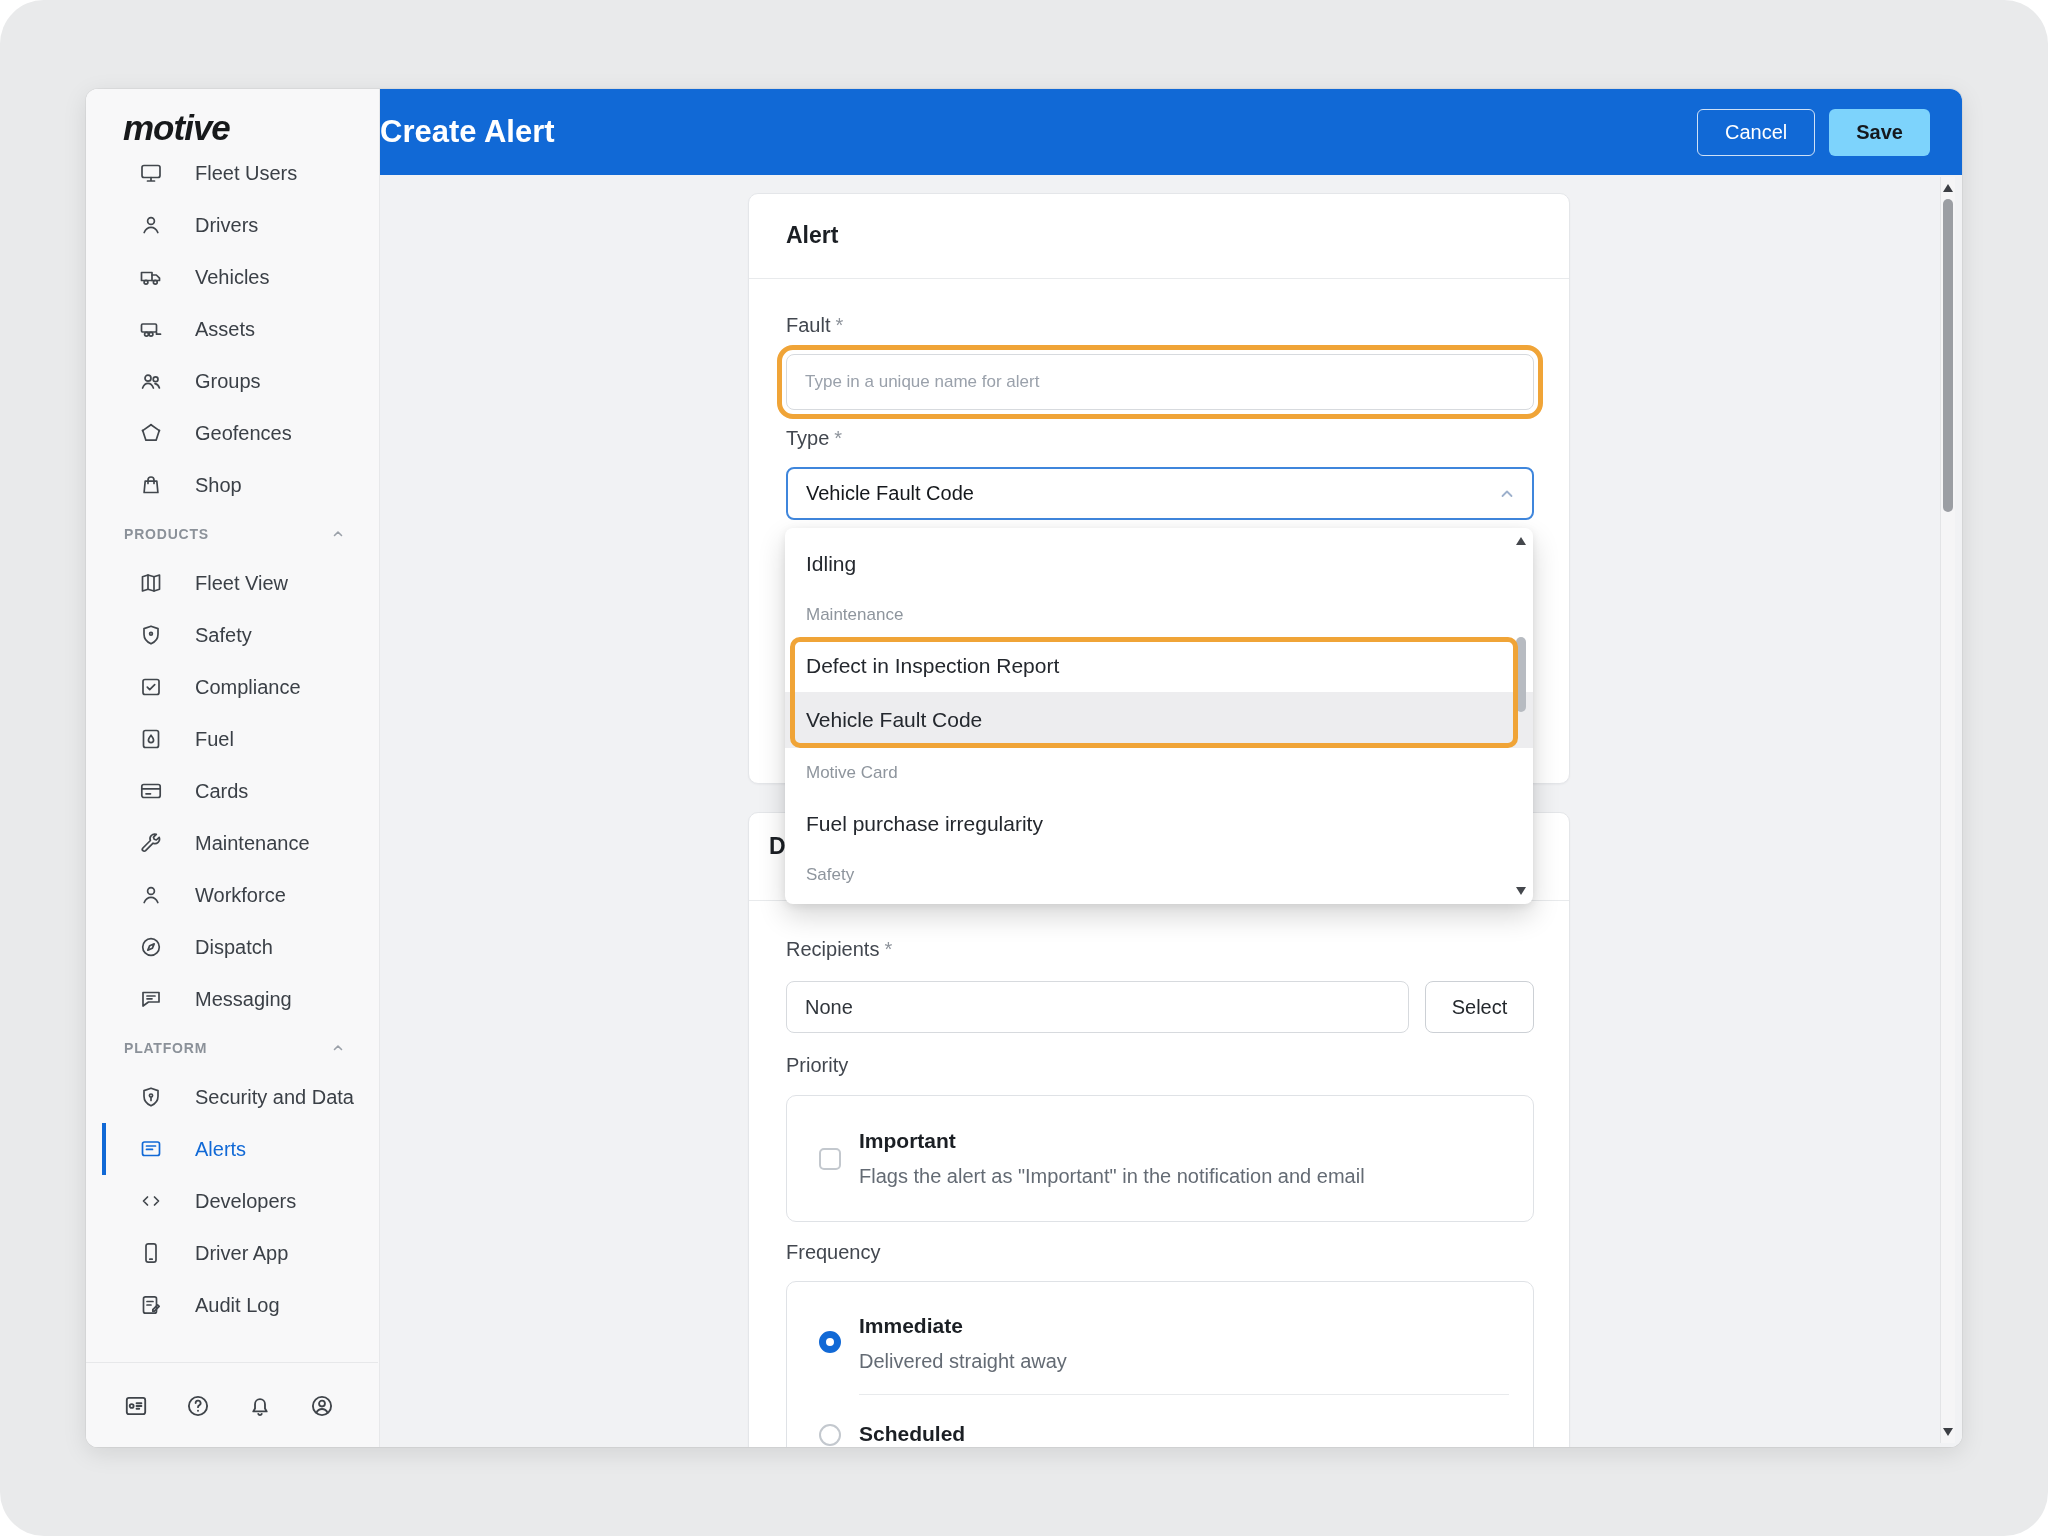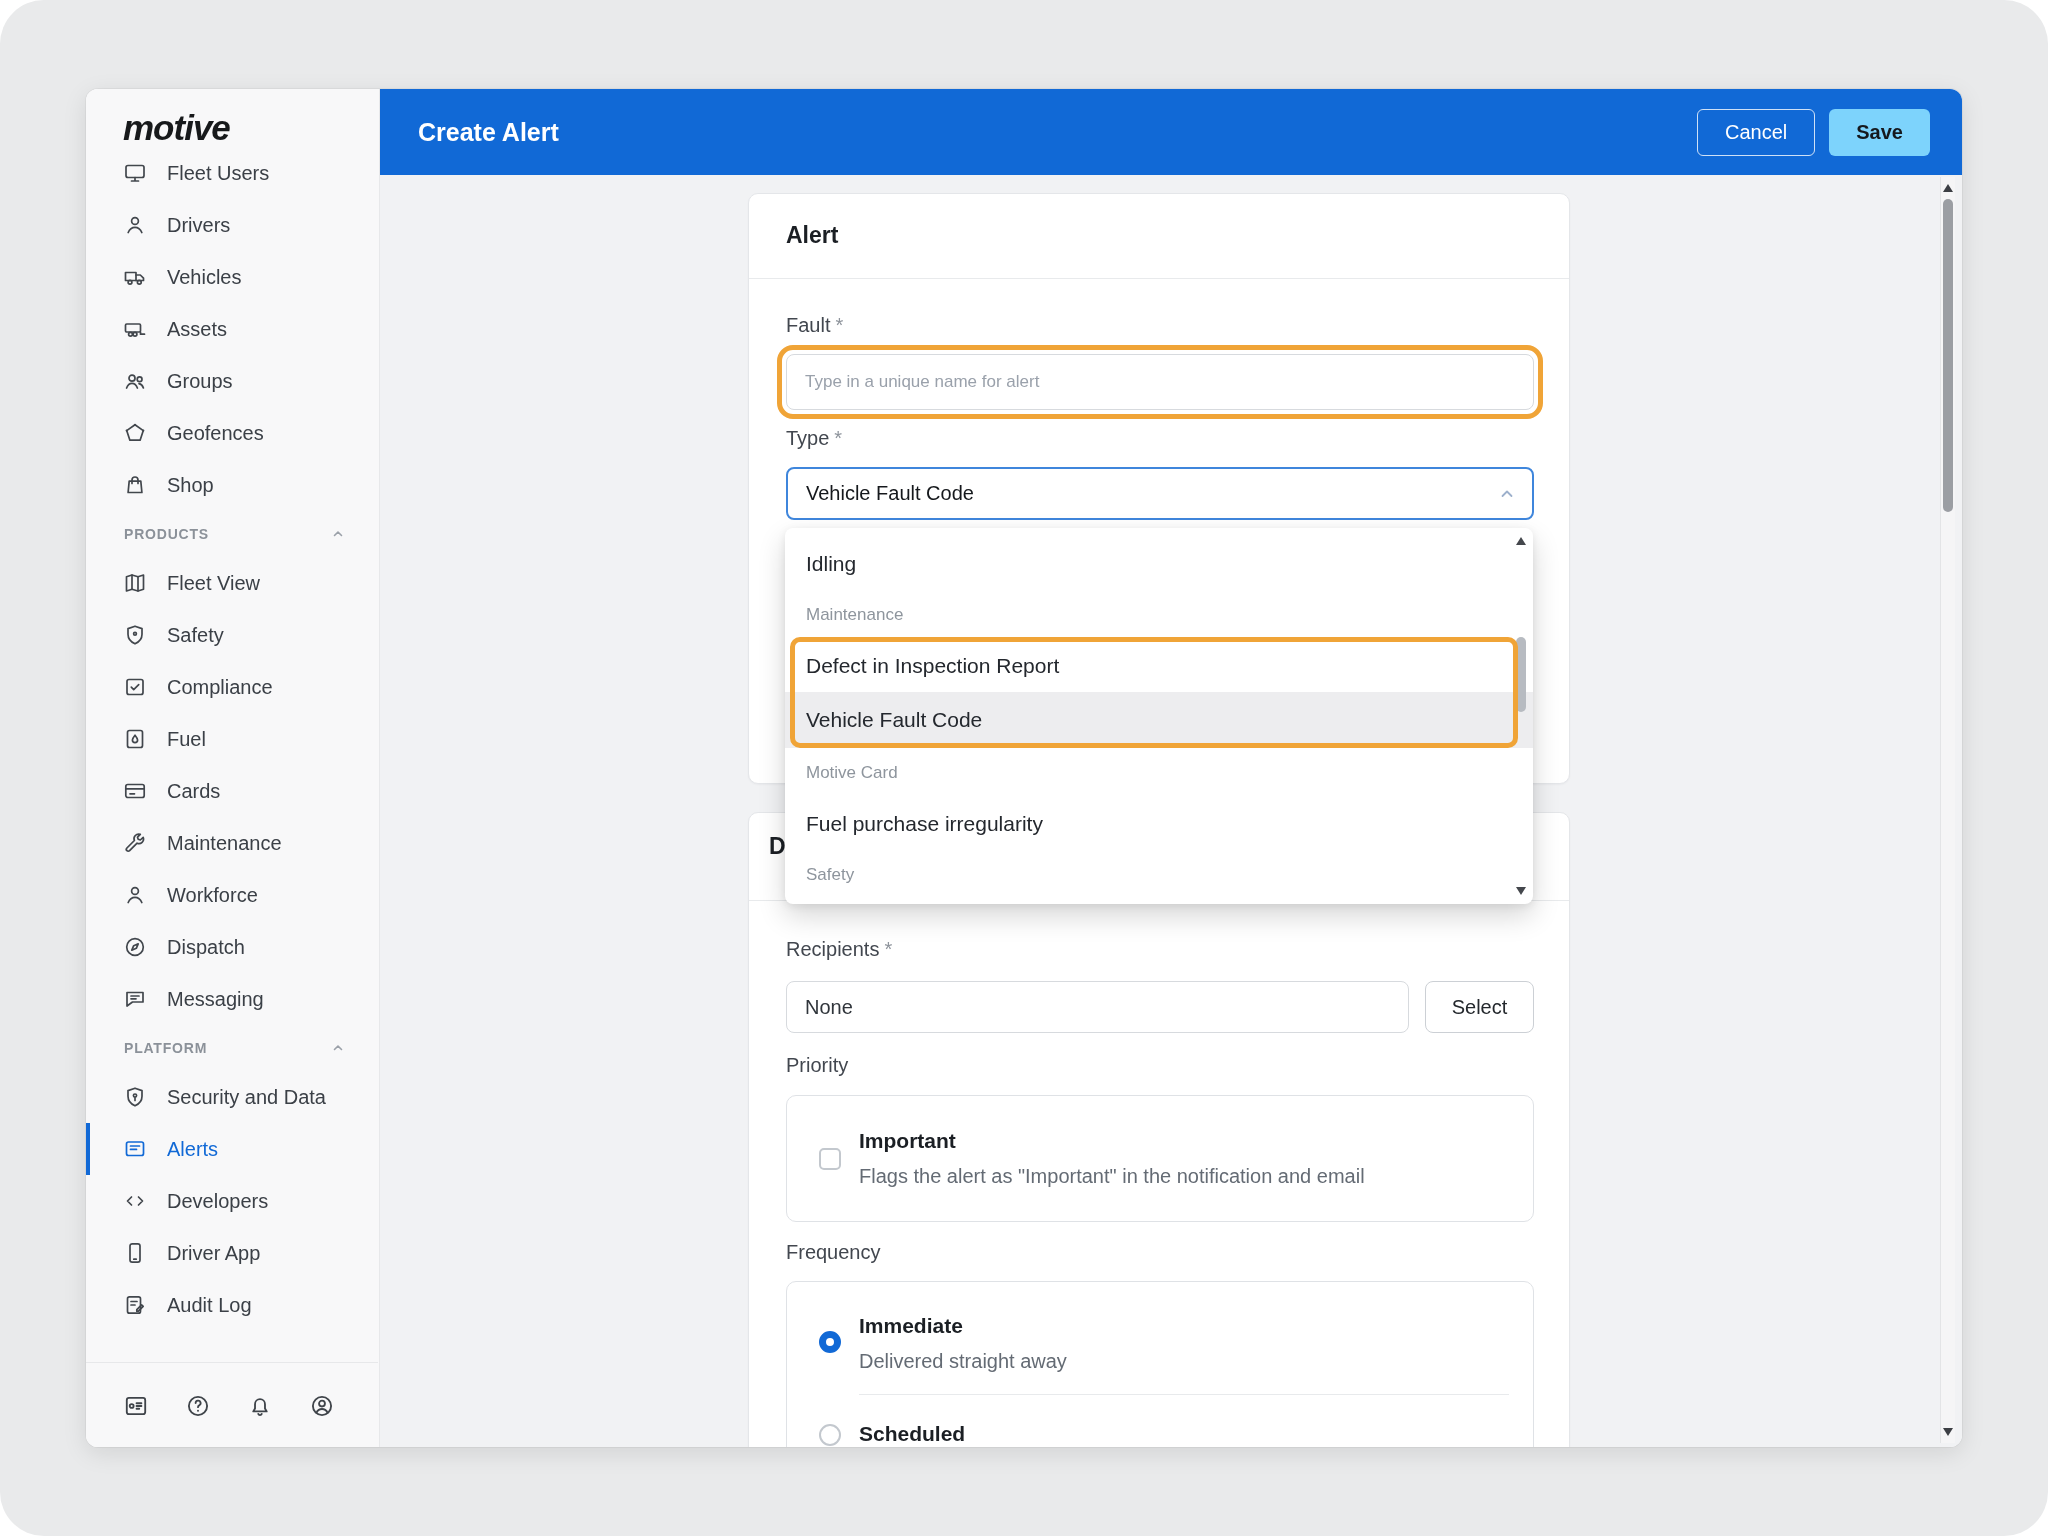--- a/index.html
+++ b/index.html
@@ -3,38 +3,38 @@
 <meta charset="utf-8">
 <style>
   * { margin:0; padding:0; box-sizing:border-box; }
   body { background:#ffffff; font-family:"Liberation Sans", sans-serif; }
   .canvas { position:relative; width:2048px; height:1536px; background:#e9eaeb; border-radius:44px; overflow:hidden; }
   .app { position:absolute; left:86px; top:89px; width:1876px; height:1358px; background:#ffffff; border-radius:12px; overflow:hidden; box-shadow:0 6px 24px rgba(0,0,0,.10), 0 0 0 1px rgba(0,0,0,.04); }
 
   
   .sidebar { position:absolute; left:0; top:0; width:294px; height:100%; background:#f8f8f9; border-right:1px solid #e7e8ea; overflow:hidden; }
   .sb-list { position:absolute; left:0; top:58px; right:0; display:flex; flex-direction:column; }
-  .sb-item { position:relative; height:52px; display:flex; align-items:center; padding-left:37px; gap:20px; color:#3b4047; cursor:pointer; }
+  .sb-item { position:relative; height:52px; display:flex; align-items:center; padding-left:37px; gap:32px; color:#3b4047; cursor:pointer;margin-left:16px; }
   .sb-item .sb-label { font-size:20px; }
   .sb-icon { width:24px; height:24px; flex:0 0 24px; color:#42474d; }
   .sb-icon svg { display:block; }
   .sb-item.active { color:#1169d6; }
   .sb-item.active .sb-icon { color:#1169d6; }
   .sb-item.active::before { content:""; position:absolute; left:0; top:0; bottom:0; width:4px; background:#1169d6; }
   .sb-section { height:46px; display:flex; align-items:center; justify-content:space-between; padding:0 34px 0 38px; }
   .sb-section-label { font-size:14px; font-weight:700; letter-spacing:.8px; color:#8b9199; }
   .sb-chevron { color:#9ba1a9; width:14px; height:14px; }
   .sb-logo { position:absolute; left:0; top:0; right:1px; height:58px; background:#f8f8f9; z-index:3; display:flex; align-items:flex-end; padding:0 16px 2px 37px; }
   .logo-text { font-size:35px; font-weight:800; letter-spacing:-1px; color:#17191b; line-height:1; font-style:italic; }
   .sb-bottom { position:absolute; left:0; right:1px; bottom:0; height:85px; background:#f8f8f9; border-top:1px solid #e7e8ea; display:flex; align-items:center; padding-left:37px; gap:38px; z-index:3; }
   .sb-bottom .sb-icon { color:#3f444a; cursor:pointer; }
 
   
   .app-header { position:absolute; left:294px; top:0; width:1582px; height:86px; background:#1169d6; display:flex; align-items:center; }
-  .hdr-title { margin-left:38px; color:#ffffff; font-size:25px; font-weight:700; }
+  .hdr-title { color:#ffffff; font-size:31px; font-weight:700; }
   .hdr-actions { margin-left:auto; margin-right:32px; display:flex; gap:14px; }
   .btn-cancel { height:47px; padding:0 27px; border-radius:6px; border:1px solid rgba(255,255,255,.8); background:transparent; color:#fff; font-size:20px; font-weight:500; font-family:inherit; cursor:pointer; }
   .btn-save { height:47px; padding:0 27px; border-radius:6px; border:none; background:#7dd3fc; color:#15181d; font-size:20px; font-weight:700; font-family:inherit; cursor:pointer; }
 
   
   .main { position:absolute; left:294px; top:86px; width:1582px; height:1272px; background:#f1f2f4; overflow:hidden; }
   .card { position:absolute; background:#fff; border:1px solid #e4e6e9; border-radius:10px; box-shadow:0 1px 2px rgba(16,24,40,.04);text-decoration:underline; }
   .card1 { left:368px; top:18px; width:822px; height:591px; }
   .card2 { left:368px; top:637px; width:822px; height:780px; }
   .card-title { position:absolute; font-size:23px; font-weight:700; color:#1b1f24; }

